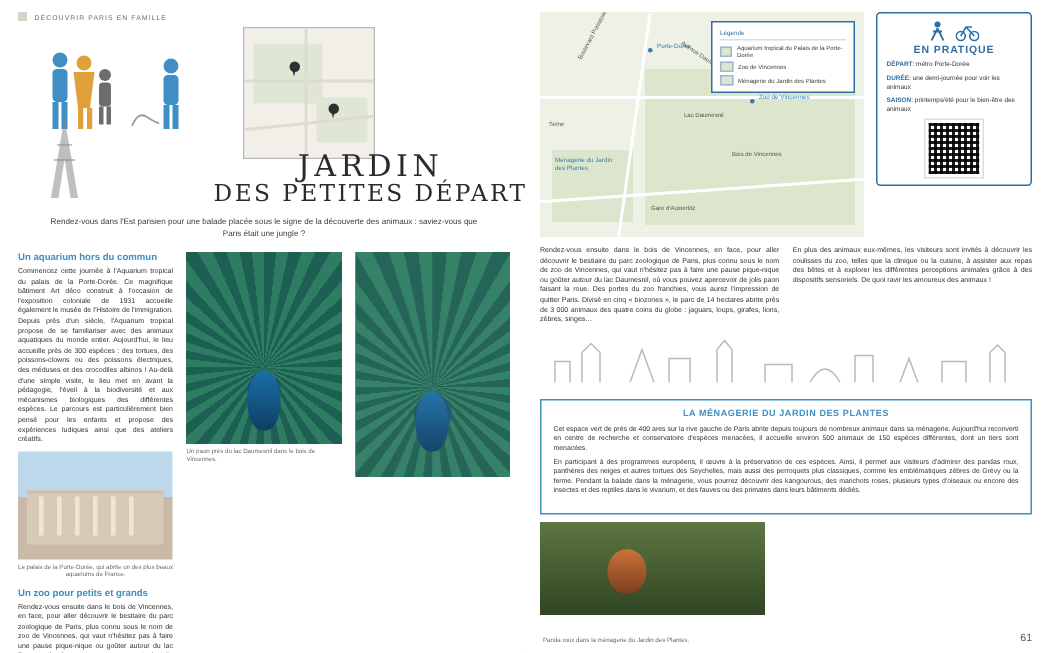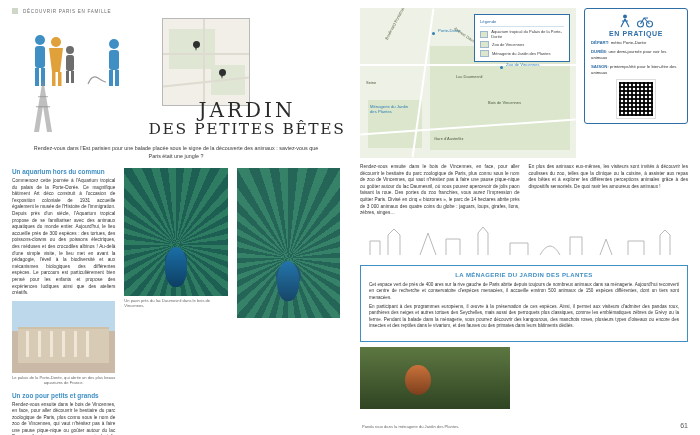--- a/index.html
+++ b/index.html
@@ -148,21 +148,21 @@
         <div class="green" style="left:48px;top:46px;width:34px;height:30px;"></div>
         <div class="road" style="left:0;top:34px;width:86px;height:2px;"></div>
         <div class="road" style="left:40px;top:0;width:2px;height:86px;"></div>
         <div class="road" style="left:0;top:62px;width:86px;height:1.6px;transform:rotate(-6deg);"></div>
         <div class="pin" style="left:30px;top:22px;"></div>
         <div class="pin" style="left:56px;top:50px;"></div>
       </div>
 
       <div class="title-block">
         <div class="title-1">JARDIN</div>
-        <div class="title-2">DES PETITES BÊTES</div>
+        <div class="title-2">DES PETITES DÉPART</div>
       </div>
     </div>
 
     <div class="lede">Rendez-vous dans l'Est parisien pour une balade placée sous le signe de la découverte des animaux : saviez-vous que Paris était une jungle ?</div>
 
     <div class="cols">
       <div class="col">
         <h3 class="sec">Un aquarium hors du commun</h3>
         <p class="body">Commencez cette journée à l'Aquarium tropical du palais de la Porte-Dorée. Ce magnifique bâtiment Art déco construit à l'occasion de l'exposition coloniale de 1931 accueille également le musée de l'Histoire de l'immigration. Depuis près d'un siècle, l'Aquarium tropical propose de se familiariser avec des animaux aquatiques du monde entier. Aujourd'hui, le lieu accueille près de 300 espèces : des tortues, des poissons-clowns ou des poissons électriques, des méduses et des crocodiles albinos ! Au-delà d'une simple visite, le lieu met en avant la pédagogie, l'éveil à la biodiversité et aux mécanismes biologiques des différentes espèces. Le parcours est particulièrement bien pensé pour les enfants et propose des expériences ludiques ainsi que des ateliers créatifs.</p>
 

